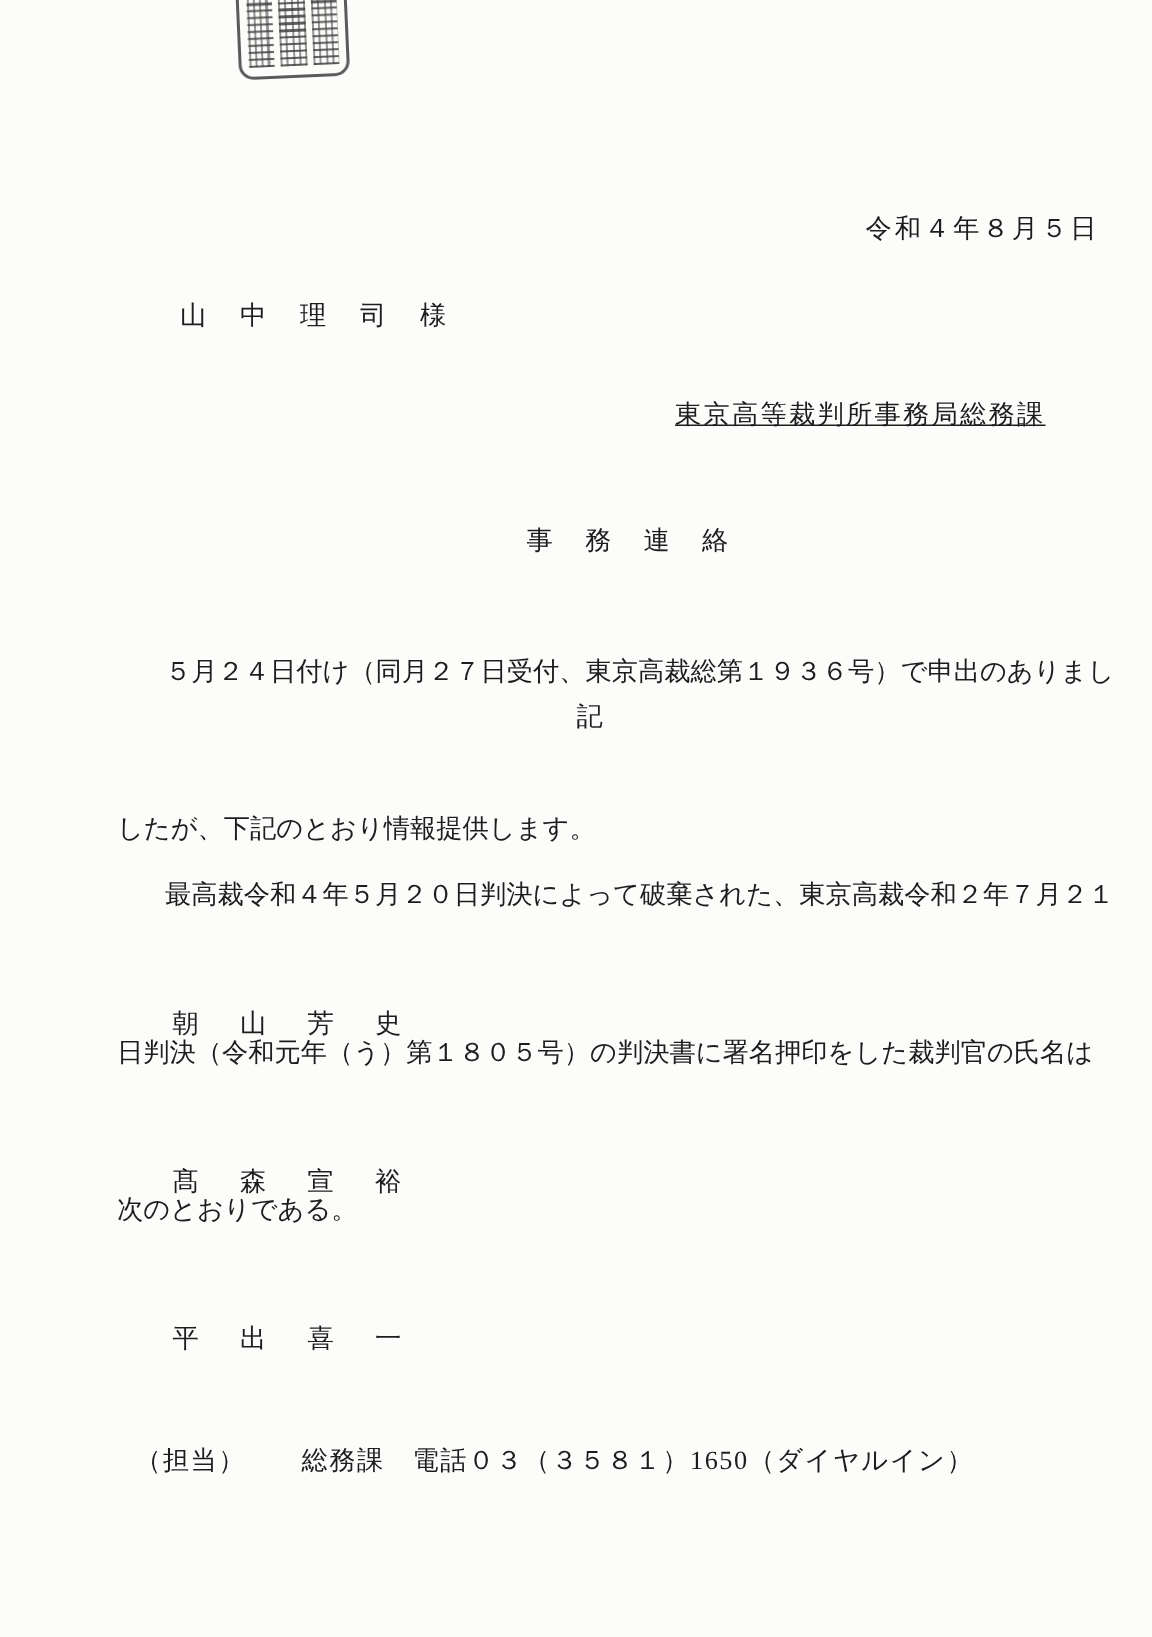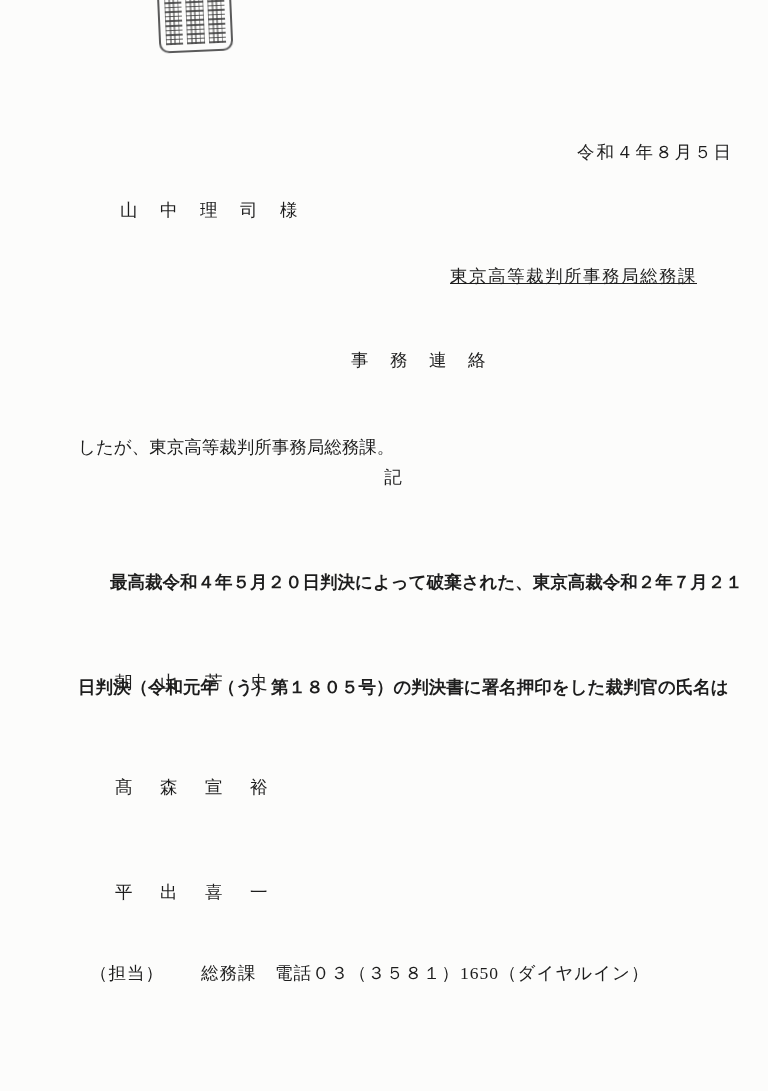--- a/index.html
+++ b/index.html
@@ -48,21 +48,21 @@
   .date-line      { top: 140px; left: 556px; letter-spacing: 2px; margin-left: 21px; }
   .addressee-line { top: 198px; left: 120px; letter-spacing: 2.5px; }
   .sender-line    { top: 264px; left: 450px; letter-spacing: 1.5px; text-decoration: underline; }
   .title-line     { top: 348px; left: 351px; letter-spacing: 2px; }
 
   .para { line-height: 35px; width: 660px; }
   .para .line { white-space: pre; }
   .para1 { top: 360px; left: 78px; }
   .line-indent { text-indent: 32px; }
   .ki-line { top: 460px; left: 0; width: 768px; text-align: center; line-height: 35px; padding-left: 18px; box-sizing: border-box; }
-  .para2 { top: 495px; left: 78px; font-weight: bold; }
+  .para2 { top: 509px; left: 78px; }
 
   .judges { top: 595px; left: 115px; line-height: 35px; letter-spacing: 5px; }
   .judges .judge { white-space: pre; }
 
   .contact-line { top: 961px; left: 90px; letter-spacing: 1px; }
 </style>
 </head>
 <body>
 
 <div class="page">
@@ -75,28 +75,30 @@
 
   <div class="abs date-line">令和４年８月５日</div>
 
   <div class="abs addressee-line">山　中　理　司　様</div>
 
   <div class="abs sender-line">東京高等裁判所事務局総務課</div>
 
   <div class="abs title-line">事　務　連　絡</div>
 
   <div class="abs para para1">
-    <div class="line">したが、東京高等裁判所事務局総務課。</div>
+    <div class="line line-indent">５月２４日付け（同月２７日受付、東京高裁総第１９３６号）で申出のありまし</div>
+    <div class="line">したが、下記のとおり情報提供します。</div>
   </div>
 
   <div class="abs ki-line">記</div>
 
   <div class="abs para para2">
     <div class="line line-indent">最高裁令和４年５月２０日判決によって破棄された、東京高裁令和２年７月２１</div>
     <div class="line">日判決（令和元年（う）第１８０５号）の判決書に署名押印をした裁判官の氏名は</div>
+    <div class="line">次のとおりである。</div>
   </div>
 
   <div class="abs judges">
     <div class="judge">朝　山　芳　史</div>
     <div class="judge">髙　森　宣　裕</div>
     <div class="judge">平　出　喜　一</div>
   </div>
 
   <div class="abs contact-line">（担当）　　総務課　電話０３（３５８１）1650（ダイヤルイン）</div>
 

